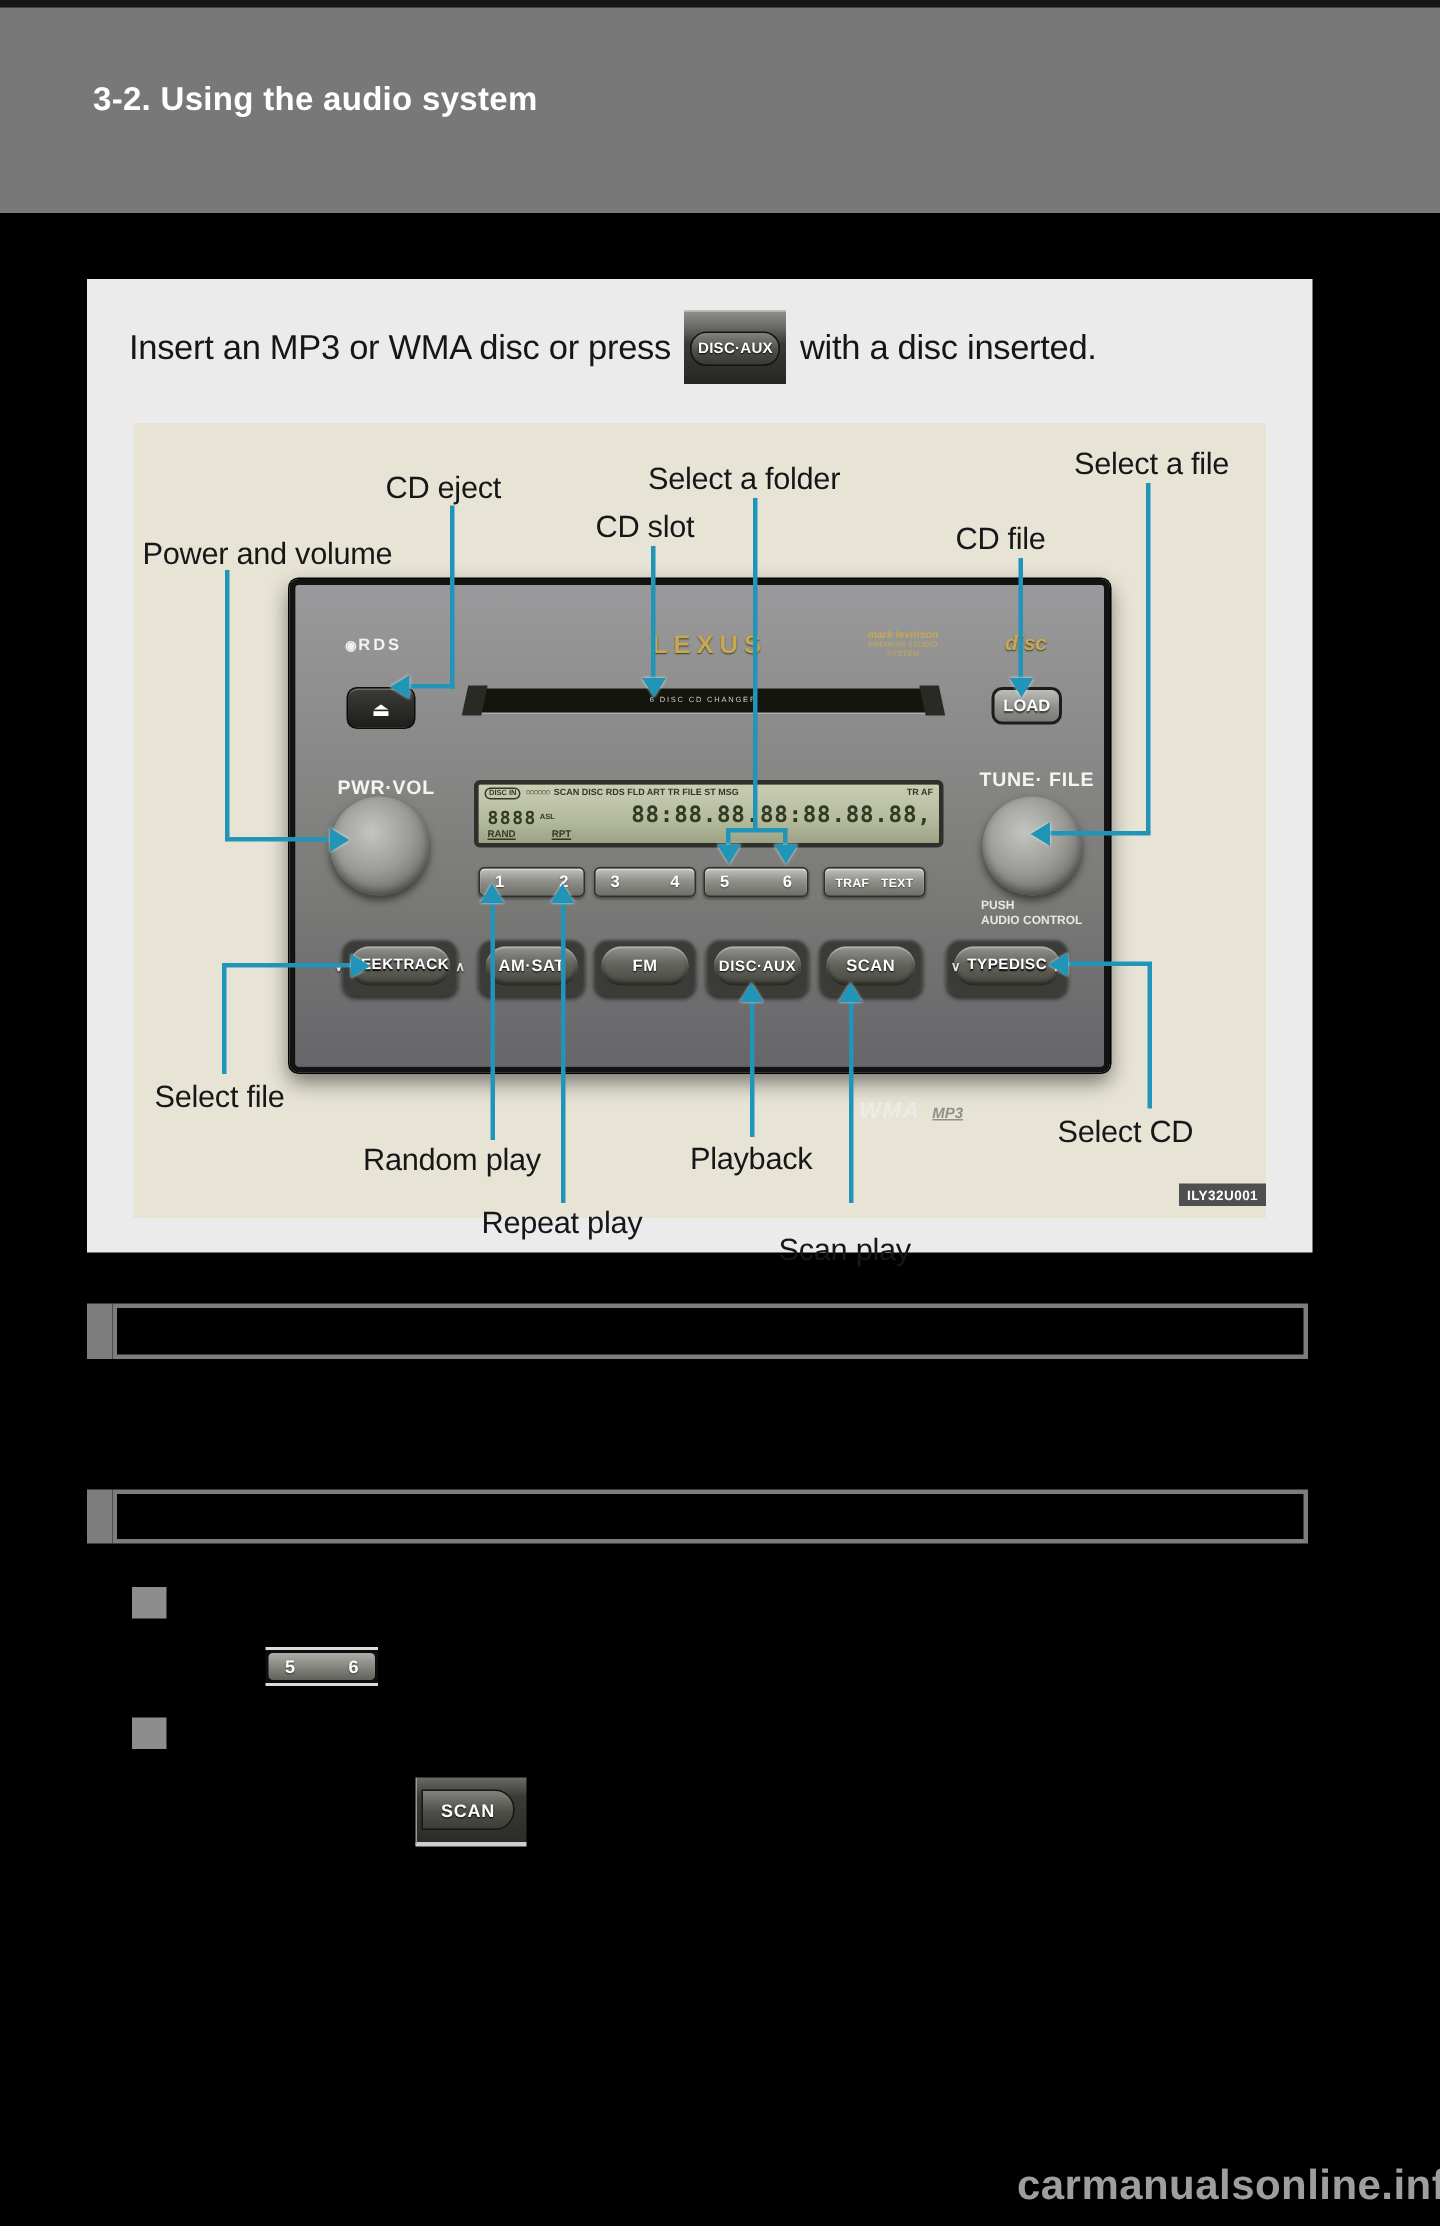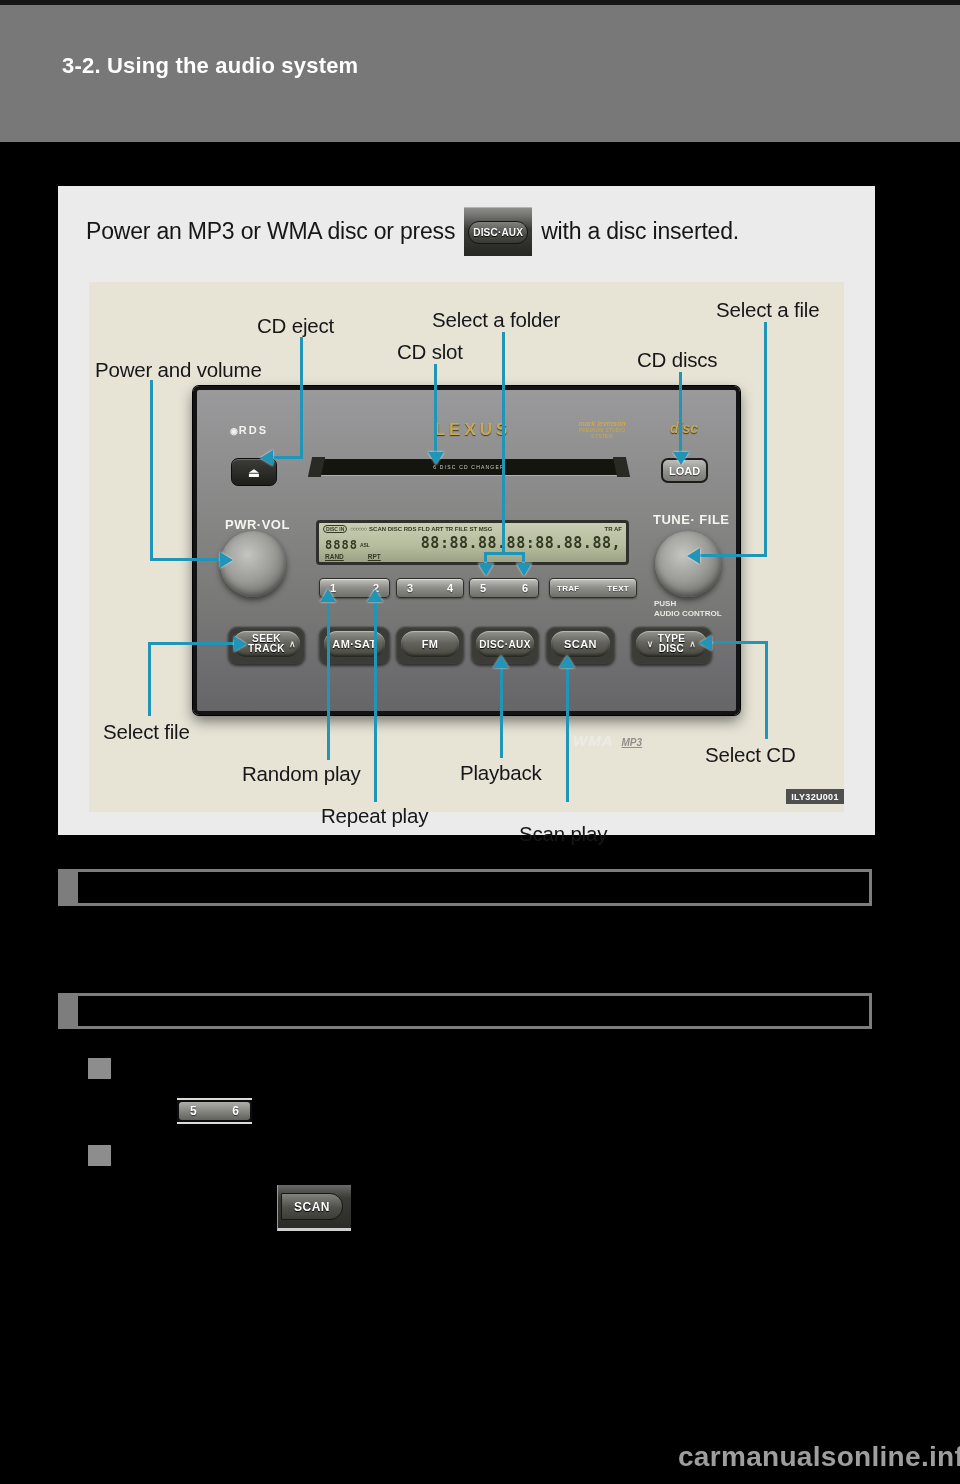--- a/index.html
+++ b/index.html
@@ -88,21 +88,21 @@
         color:#fff;font-size:11px;font-weight:bold;text-shadow:0 1px 1px #444;}
   .pbtn.tt{font-size:8px;letter-spacing:0.3px;padding:0 7px;}
   .pushaudio{position:absolute;left:457px;top:209px;width:92px;color:#e8e8e2;font-size:8px;font-weight:bold;line-height:1.3;}
   .bbtn{position:absolute;top:236px;height:38px;background:#3b3b37;border-radius:9px;
         box-shadow:inset 0 1px 2px rgba(255,255,255,.25),0 2px 3px rgba(0,0,0,.6);}
   .bbtn .pill{position:absolute;left:5px;right:5px;top:5px;bottom:7px;border-radius:13px;
         background:linear-gradient(180deg,#94948e,#64645e 45%,#47473f);
         box-shadow:inset 0 1px 1px rgba(255,255,255,.4),inset 0 -2px 3px rgba(0,0,0,.5);
         display:flex;align-items:center;justify-content:center;gap:4px;
         color:#fff;font-size:11px;font-weight:bold;letter-spacing:0.4px;text-shadow:0 1px 1px #000;white-space:nowrap;}
-  .two{display:flex;flex-direction:column;align-items:center;font-size:10px;line-height:1.05;}
+  .two{display:flex;flex-direction:row;align-items:center;font-size:10px;line-height:1.05;}
   .chev{font-size:9px;color:#e4e4de;}
   .wma{position:absolute;left:376px;top:302px;display:flex;gap:8px;align-items:baseline;}
   .wma-1{color:#ecece6;font-size:15px;font-weight:bold;font-style:italic;letter-spacing:1px;margin-top:40px;}
   .wma-2{color:#8f8f89;font-size:10px;font-weight:bold;font-style:italic;text-decoration:underline;}
   
   .secbar-tab{position:absolute;left:58px;width:17px;background:#7d7d7d;}
   .secbar-box{position:absolute;left:75px;width:797px;box-sizing:border-box;border:3px solid #7d7d7d;background:#000;}
   .bullet{position:absolute;left:88px;width:23px;height:21px;background:#8d8d8d;}
   .img56{position:absolute;left:177px;top:1098px;width:75px;height:26px;background:#0d0d0d;
          border-top:2px solid #dcdcdc;border-bottom:2px solid #dcdcdc;box-sizing:border-box;}
@@ -126,34 +126,34 @@
 
   <div class="topstrip"></div>
 
   <header class="hdr">
     <div class="hdr-section">3-2. Using the audio system</div>
   </header>
 
   <section class="contentbox">
 
     <div class="instruction">
-      <span>Power an MP3 or WMA disc or press</span>
+      <span>Insert an MP3 or WMA disc or press</span>
       <span class="inline-btn">
         <span class="inline-btn-pill">DISC·AUX</span>
       </span>
       <span>with a disc inserted.</span>
     </div>
 
     <div class="panel">
 
       <div class="lbl" style="left:6px;top:76px;">Power and volume</div>
       <div class="lbl" style="left:168px;top:32px;">CD eject</div>
       <div class="lbl" style="left:343px;top:26px;">Select a folder</div>
       <div class="lbl" style="left:308px;top:58px;">CD slot</div>
-      <div class="lbl" style="left:548px;top:66px;">CD discs</div>
+      <div class="lbl" style="left:548px;top:66px;">CD file</div>
       <div class="lbl" style="left:627px;top:16px;">Select a file</div>
       <div class="lbl" style="left:14px;top:438px;">Select file</div>
       <div class="lbl" style="left:153px;top:480px;">Random play</div>
       <div class="lbl" style="left:232px;top:522px;">Repeat play</div>
       <div class="lbl" style="left:371px;top:479px;">Playback</div>
       <div class="lbl" style="left:430px;top:540px;">Scan play</div>
       <div class="lbl" style="left:616px;top:461px;">Select CD</div>
 
       <div class="radio">
         <div class="rds"><span class="dot">◉</span><span>RDS</span></div>
@@ -198,21 +198,21 @@
           <span>2</span>
         </div>
         <div class="pbtn" style="left:199px;width:68px;">
           <span>3</span>
           <span>4</span>
         </div>
         <div class="pbtn" style="left:272px;width:70px;">
           <span>5</span>
           <span>6</span>
         </div>
-        <div class="pbtn tt" style="left:352px;width:88px;">
+        <div class="pbtn tt" style="left:352px;width:68px;">
           <span>TRAF</span>
           <span>TEXT</span>
         </div>
 
         <div class="pushaudio">
           <div>PUSH</div>
           <div>AUDIO CONTROL</div>
         </div>
 
         <div class="bbtn" style="left:31px;width:77px;">

